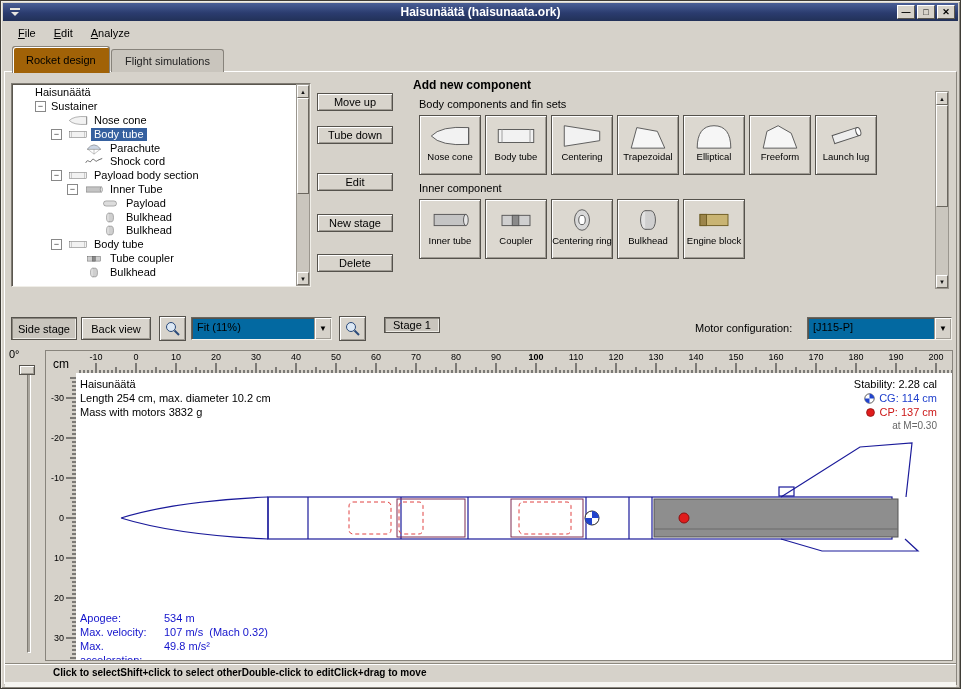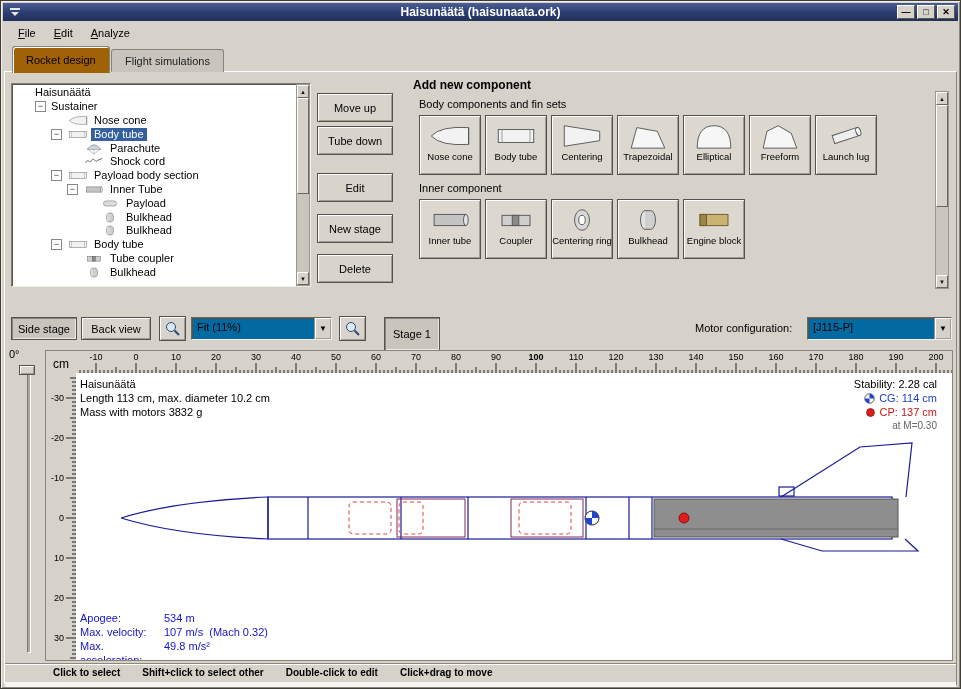--- a/index.html
+++ b/index.html
@@ -55,21 +55,21 @@
 
   
   .vscroll{position:absolute;width:14px;background:#cac6be;border:1px solid #9a968e;display:flex;flex-direction:column}
   .sb-btn{height:13px;flex:none;background:#d6d2ca;border:1px solid #fff;border-right-color:#6a665e;border-bottom-color:#6a665e;
           font-size:6px;display:flex;align-items:center;justify-content:center;color:#111}
   .sb-track{flex:1;position:relative}
   .sb-thumb{position:absolute;left:0;right:0;background:#d6d2ca;
             border:1px solid #fff;border-right-color:#6a665e;border-bottom-color:#6a665e}
 
   
-  .act-btn{position:absolute;left:316px;width:76px;height:29px}
+  .act-btn{position:absolute;left:316px;width:76px;height:18px}
 
   
   .add-title{position:absolute;left:412px;top:77px;font-weight:bold;font-size:12px}
   .add-body{position:absolute;left:406px;top:90px;width:528px;height:198px;overflow:hidden}
   .add-sec-label{margin:7px 0 5px 12px;font-size:11px}
   .add-row{display:flex;gap:4px;margin-left:12px}
   .comp-btn{width:62px;height:60px;flex:none;background:#dcd8d0;border:1px solid #55524c;
             box-shadow:inset 1px 1px 0 #fff, inset -1px -1px 0 #a09c94;
             display:flex;flex-direction:column;align-items:center;padding-top:4px;cursor:default}
   .comp-icon{height:31px;display:flex;align-items:center}
@@ -100,21 +100,21 @@
   .cv-mach{color:#666;font-size:10px}
   .cg-text{color:#2040cc}
   .cp-text{color:#cc1818}
   .cv-flight{position:absolute;left:4px;top:238px;color:#1414cc;line-height:14px}
   .cv-flight .row{display:flex}
   .cv-flight .lbl{width:84px}
   .cv-flight .val{white-space:pre}
 
   
   .statusbar{position:absolute;left:4px;right:4px;top:662px;height:18px;display:flex;align-items:center;
-             gap:22px;padding-left:48px;border-top:1px solid #8d897f;box-shadow:inset 0 1px 0 #fff;
+             padding-left:48px;border-top:1px solid #8d897f;box-shadow:inset 0 1px 0 #fff;
              font-size:10px;font-weight:bold}
   .bottom-strip{position:absolute;left:4px;right:4px;top:681px;height:5px;background:#f6f5f1}
 </style>
 </head>
 <body>
 
 <div class="win">
 
   <div class="titlebar">
     <span class="tb-icon">
@@ -424,21 +424,21 @@
   <div class="combo" style="left:190px;top:316px;width:141px;height:23px">
     <span class="combo-text">Fit (11%)</span>
     <span class="combo-arrow">▼</span>
   </div>
   <div class="btn" style="position:absolute;left:338px;top:315px;width:27px;height:25px">
     <svg width="17" height="17" viewBox="0 0 17 17">
       <circle cx="7" cy="7" r="4.5" fill="#dce8f4" stroke="#2a4a7a"></circle>
       <line x1="10.5" y1="10.5" x2="15" y2="15" stroke="#2a4a7a" stroke-width="2"></line>
     </svg>
   </div>
-  <div class="btn pressed" style="position:absolute;left:383px;top:316px;width:56px;height:34px">Stage 1</div>
+  <div class="btn pressed" style="position:absolute;left:383px;top:316px;width:56px;height:16px">Stage 1</div>
   <div class="viewbar-label">Motor configuration:</div>
   <div class="combo" style="left:806px;top:316px;width:145px;height:23px">
     <span class="combo-text">[J115-P]</span>
     <span class="combo-arrow">▼</span>
   </div>
 
   <div class="rot-label">0°</div>
   <div class="slider-track"></div>
   <div class="slider-handle btn"></div>
 
@@ -802,21 +802,21 @@
       <g>
         <circle cx="516" cy="145" r="7" fill="#fff" stroke="#222"></circle>
         <path d="M516,145 L516,138 A7,7 0 0 1 523,145 Z" fill="#2244cc"></path>
         <path d="M516,145 L516,152 A7,7 0 0 1 509,145 Z" fill="#2244cc"></path>
       </g>
       <circle cx="608" cy="145" r="5" fill="#e01c1c" stroke="#8c0f0f"></circle>
     </svg>
 
     <div class="cv-info">
       <div>Haisunäätä</div>
-      <div>Length 113 cm, max. diameter 10.2 cm</div>
+      <div>Length 254 cm, max. diameter 10.2 cm</div>
       <div>Mass with motors 3832 g</div>
     </div>
 
     <div class="cv-stab">
       <div>Stability: 2.28 cal</div>
       <div class="row">
         <svg width="11" height="11" viewBox="0 0 14 14">
           <circle cx="7" cy="7" r="6" fill="#fff" stroke="#333"></circle>
           <path d="M7,7 L7,1 A6,6 0 0 1 13,7 Z" fill="#2244cc"></path>
           <path d="M7,7 L7,13 A6,6 0 0 1 1,7 Z" fill="#2244cc"></path>

